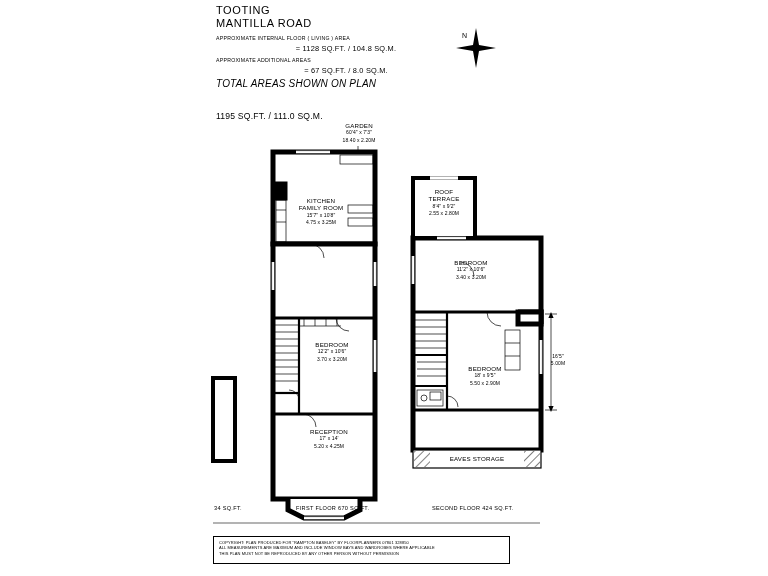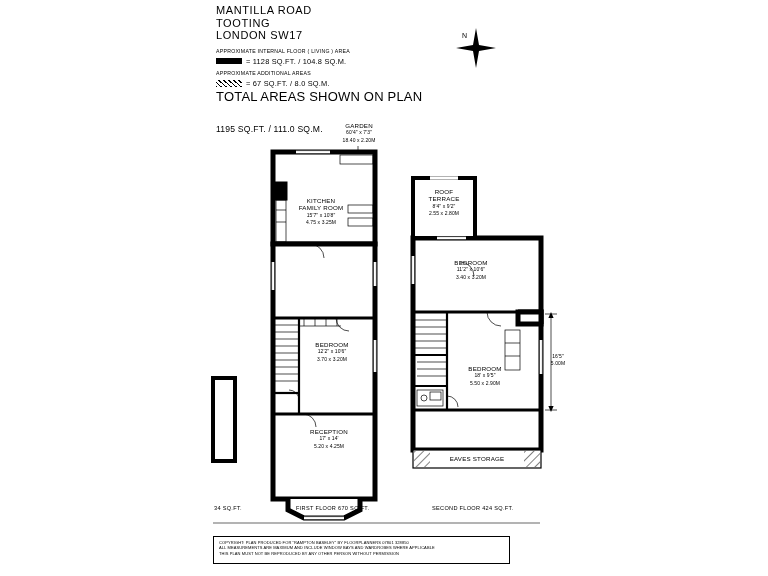--- a/index.html
+++ b/index.html
@@ -38,20 +38,21 @@
     font-size: 5.2px;
     letter-spacing: 0.25px;
     margin-top: 5px;
     line-height: 8px;
   }
   .key-row {
     display: flex;
     align-items: center;
     margin-top: 2px;
     height: 9px;
+    flex-direction: column;
   }
   .swatch-solid {
     width: 26px;
     height: 6px;
     background: #000000;
     display: inline-block;
     margin-right: 4px;
   }
   .swatch-hatch {
     width: 26px;
@@ -66,23 +67,24 @@
     font-size: 7.4px;
     letter-spacing: 0.2px;
   }
   .key-sub {
     font-size: 5.2px;
     letter-spacing: 0.25px;
     margin-top: 3px;
     line-height: 8px;
   }
   .total-line {
-    font-size: 13px;
+    font-size: 10px;
     letter-spacing: 0.2px;
     line-height: 10px;
+    font-style: italic;
   }
   .total-line2 {
     font-size: 8.6px;
     letter-spacing: 0.2px;
     line-height: 12px;
     margin-top: 21px;
   }
 
   
   .compass {
@@ -151,23 +153,22 @@
 
   
   .plan { position: absolute; left: 0; top: 0; }
 </style>
 </head>
 <body>
 
 <div class="page">
 
   <div class="header">
+    <div class="addr-line">TOOTING</div>
     <div class="addr-line">MANTILLA ROAD</div>
-    <div class="addr-line">TOOTING</div>
-    <div class="addr-line">LONDON SW17</div>
 
     <div class="key-title">APPROXIMATE INTERNAL FLOOR ( LIVING ) AREA</div>
     <div class="key-row">
       <span class="swatch-solid"></span>
       <span class="key-text">= 1128 SQ.FT. / 104.8 SQ.M.</span>
     </div>
 
     <div class="key-sub">APPROXIMATE ADDITIONAL AREAS</div>
     <div class="key-row">
       <span class="swatch-hatch"></span>

